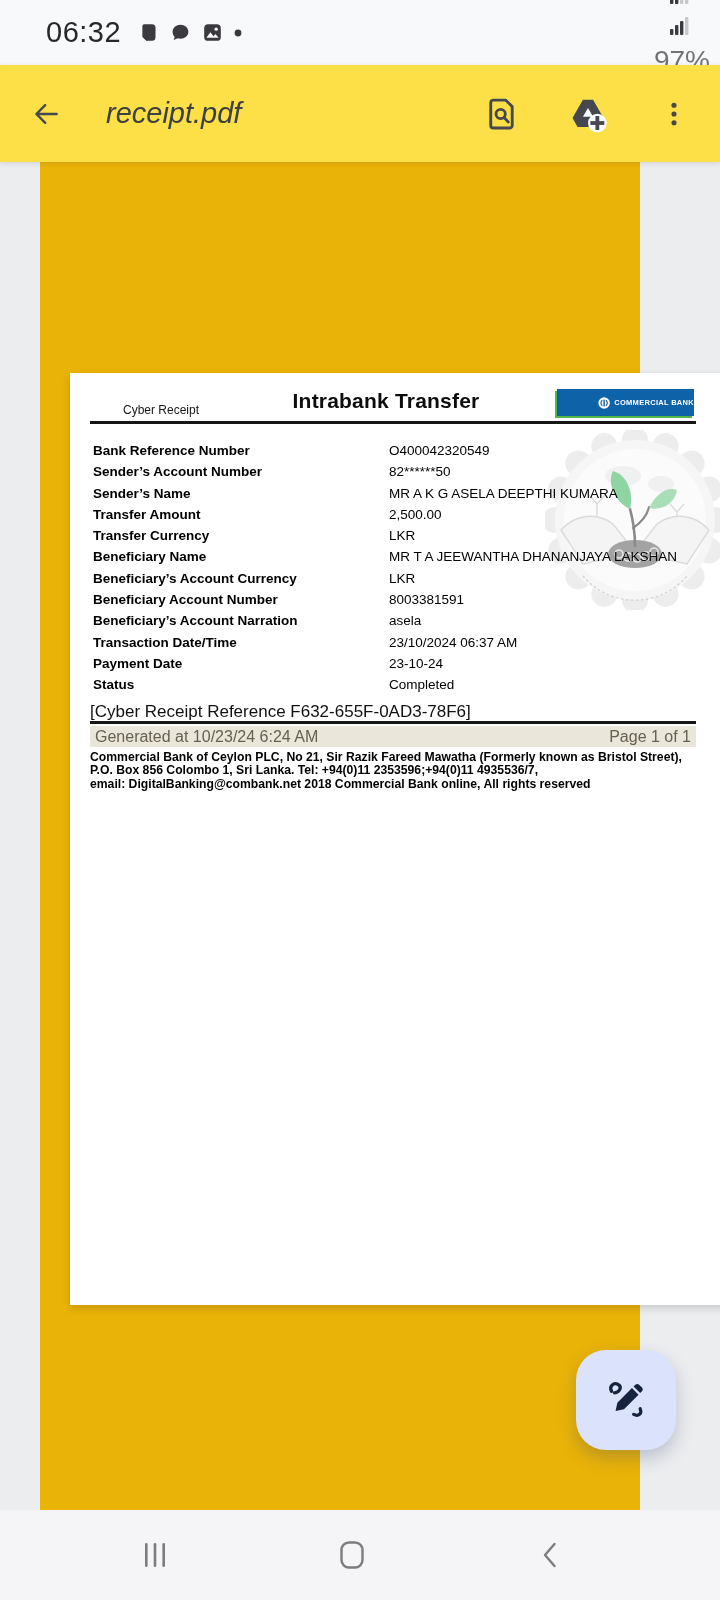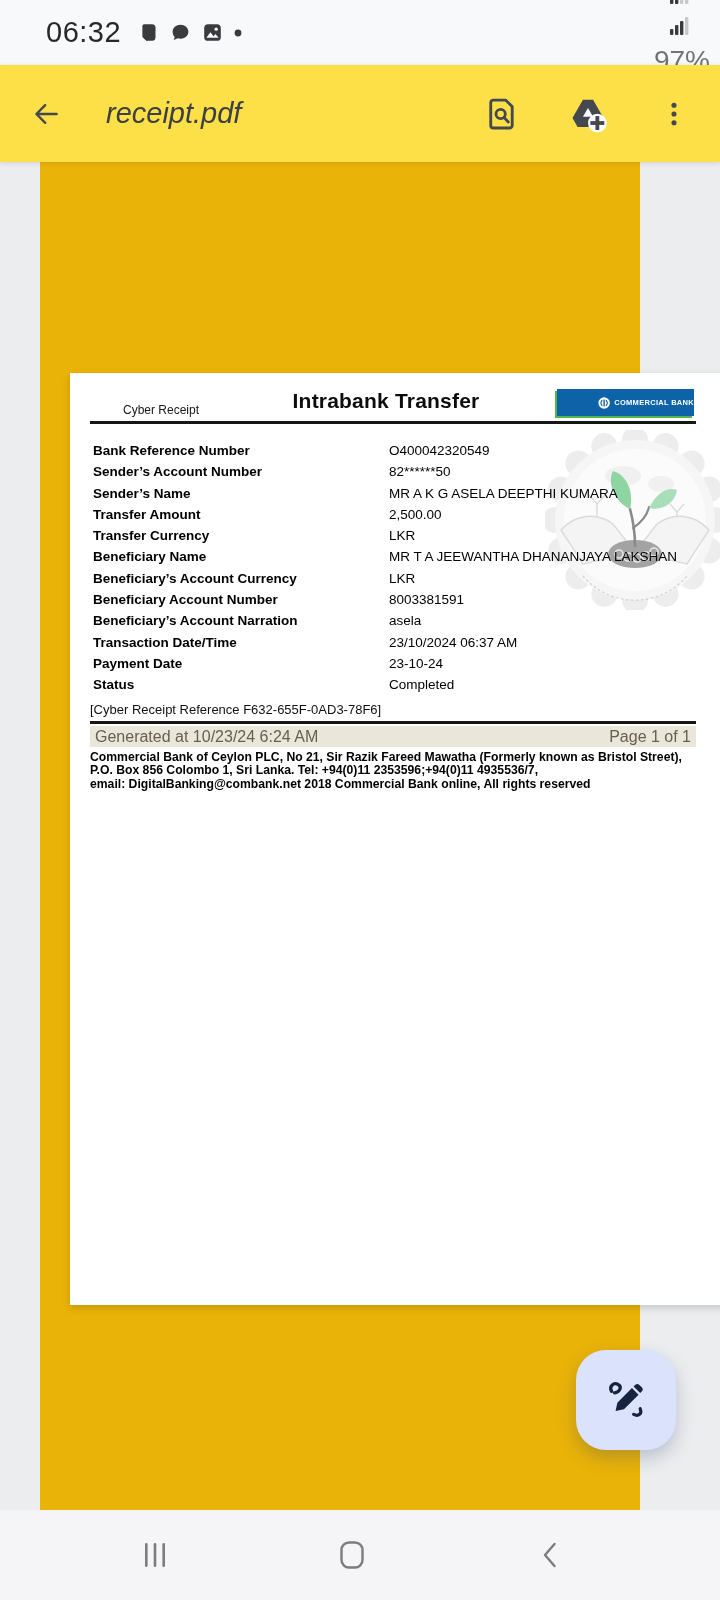--- a/index.html
+++ b/index.html
@@ -50,21 +50,21 @@
   }
   .bank-logo-text{color:#fff;font-size:7.5px;font-weight:700;letter-spacing:.3px;white-space:nowrap;}
   .rule{position:absolute;left:20px;width:606px;height:2.5px;background:#161616;}
   .rule-top{top:48px;}
   .rule-bottom{top:348px;}
   .watermark{position:absolute;left:475px;top:57px;z-index:0;}
   .rows{position:absolute;top:67px;left:0;width:100%;z-index:1;}
   .row{position:relative;height:21.3px;line-height:21.3px;font-size:13.5px;color:#000;}
   .row .lbl{position:absolute;left:23px;font-weight:700;white-space:nowrap;}
   .row .val{position:absolute;left:319px;white-space:nowrap;}
-  .ref-line{position:absolute;left:20px;top:329px;font-size:13px;color:#111;z-index:1;}
+  .ref-line{position:absolute;left:20px;top:329px;font-size:17px;color:#111;z-index:1;}
   .gen-bar{
     position:absolute;left:20px;top:353px;width:606px;height:21px;
     background:#EBE6DA;display:flex;align-items:center;
     padding:0 5px;box-sizing:border-box;font-size:16px;color:#66604F;
   }
   .gen-bar .pg{margin-left:auto;}
   .addr{position:absolute;left:20px;top:378px;font-size:12.2px;font-weight:700;
     color:#000;line-height:13.4px;white-space:nowrap;}
   
   .fab{

